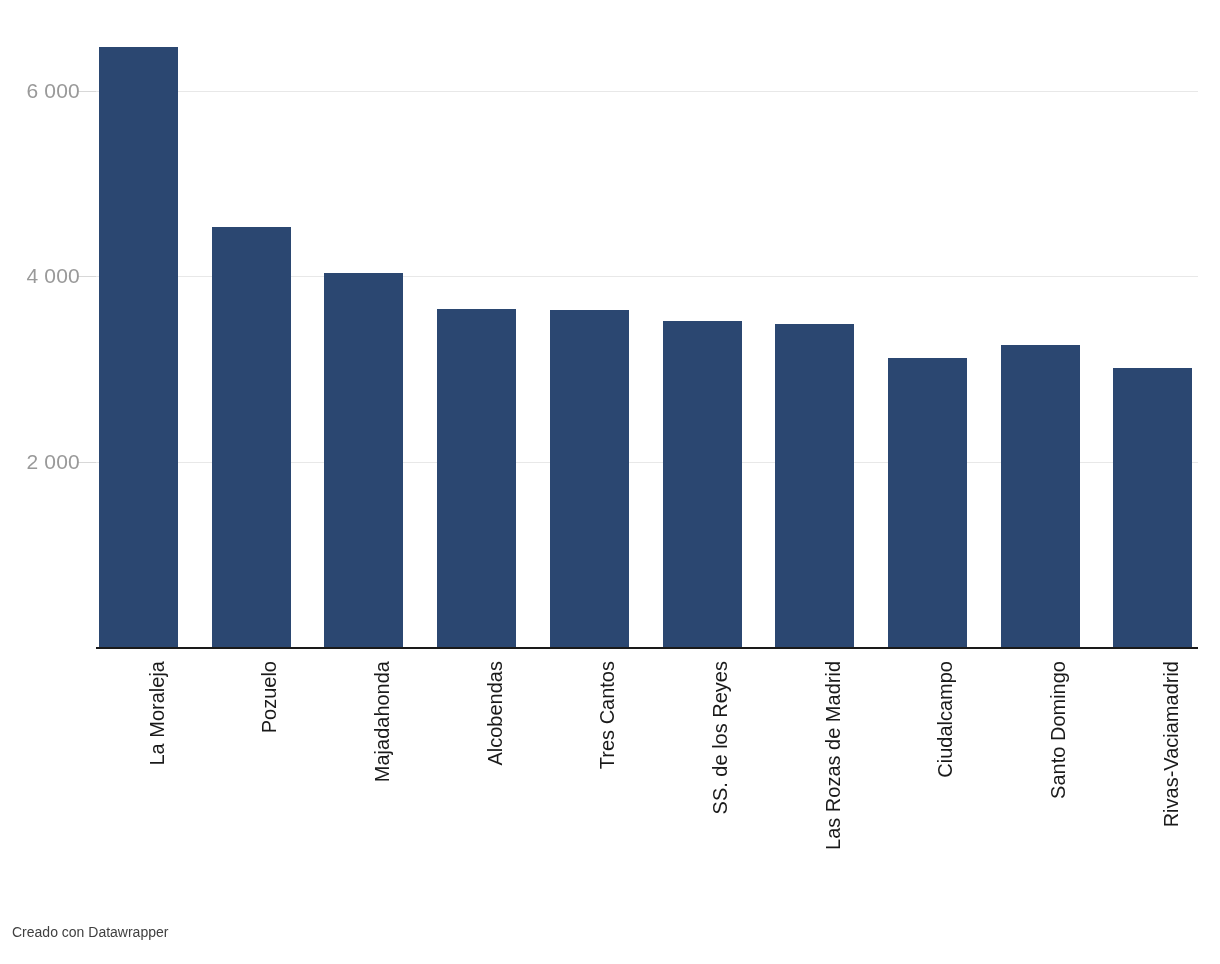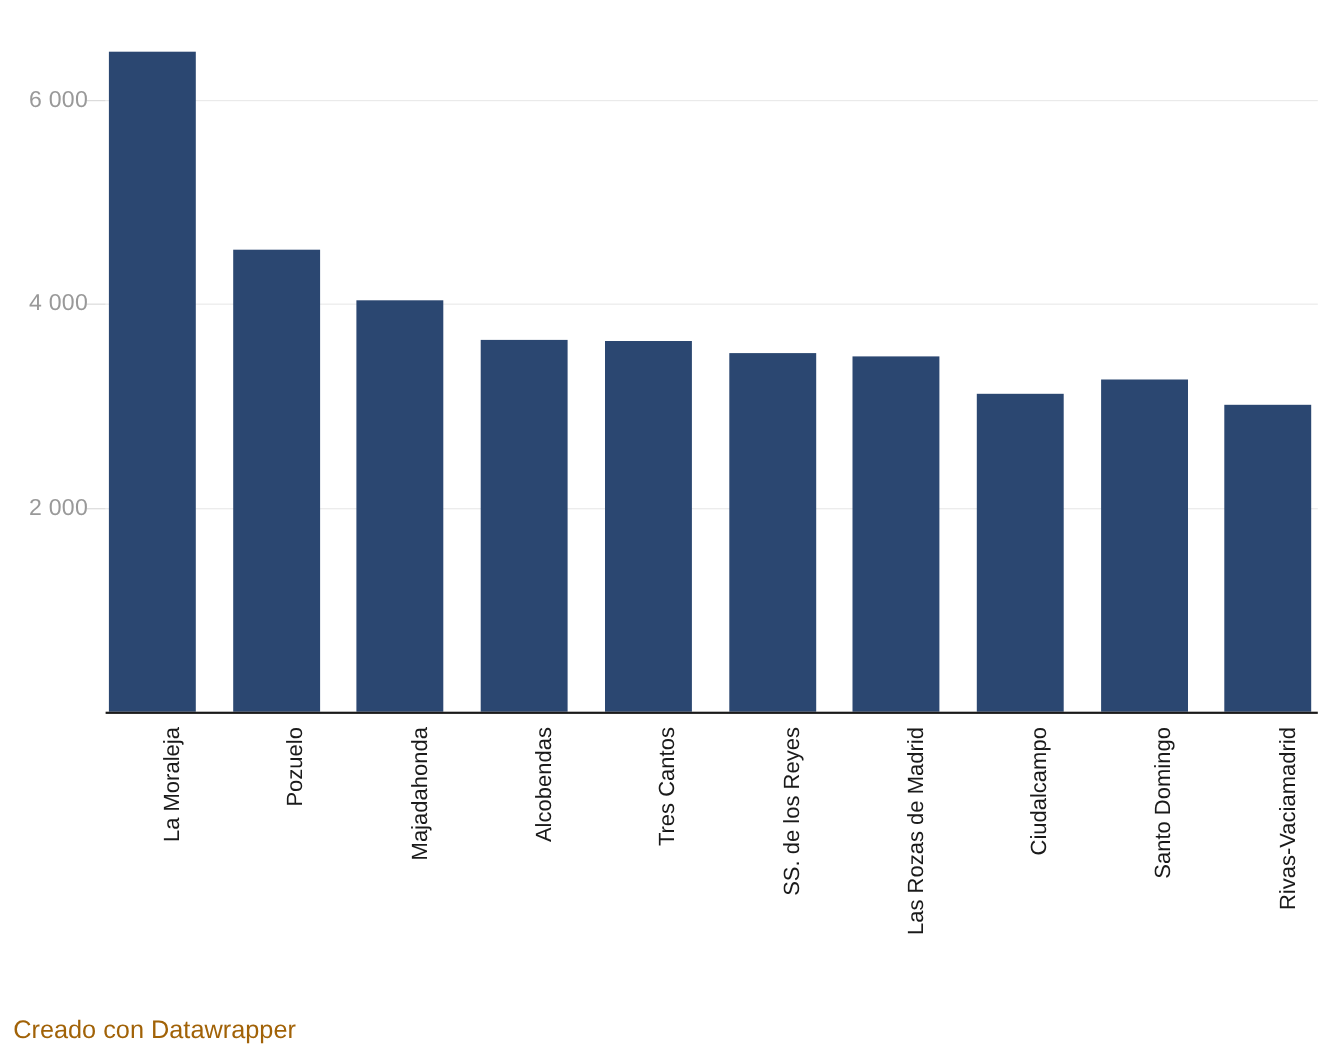--- a/index.html
+++ b/index.html
@@ -103,22 +103,22 @@
   .cat-label-inner {
     display: block;
     white-space: nowrap;
   }
 
   
   .footer {
     position: absolute;
     left: 12px;
     top: 925px;
-    font-size: 23px;
-    color: #a16207;
+    font-size: 14px;
+    color: #404040;
     line-height: 1;
     white-space: nowrap;
   }
 </style>
 </head>
 <body>
 
 <div class="chart-root">
 
   <div class="plot-area">

